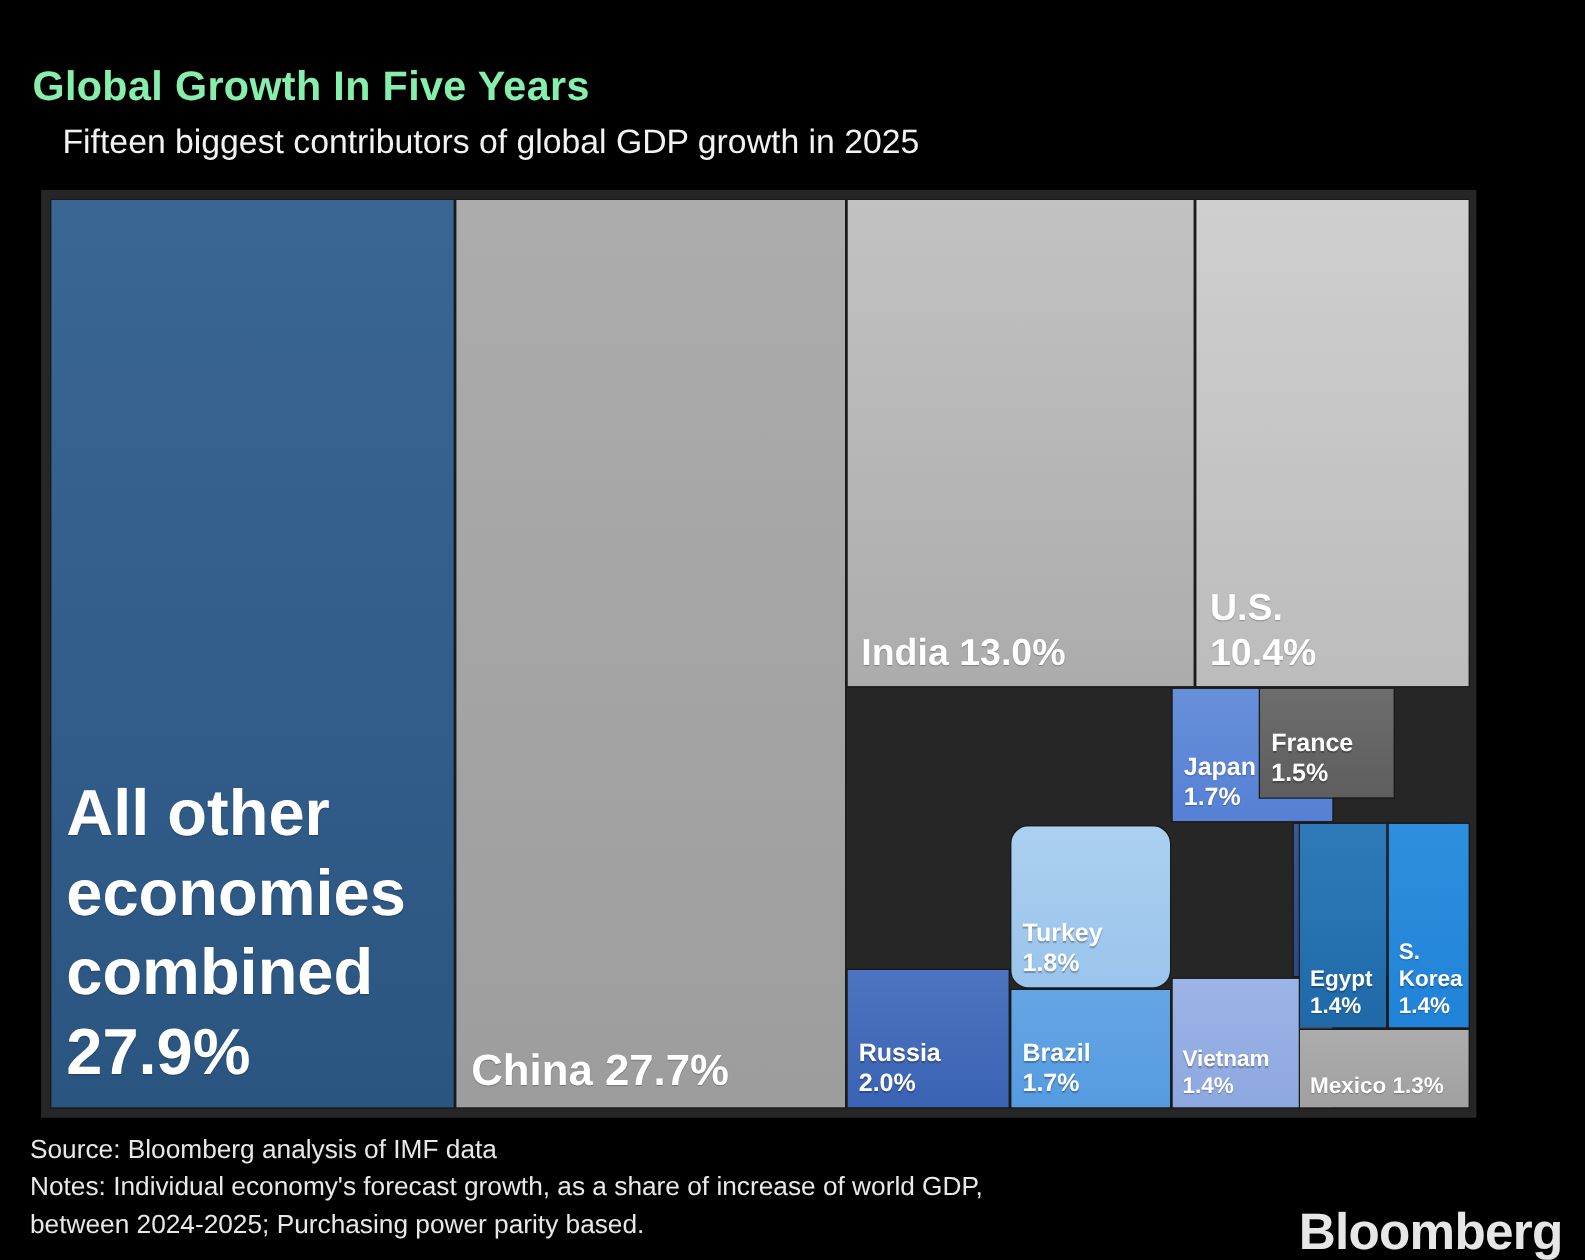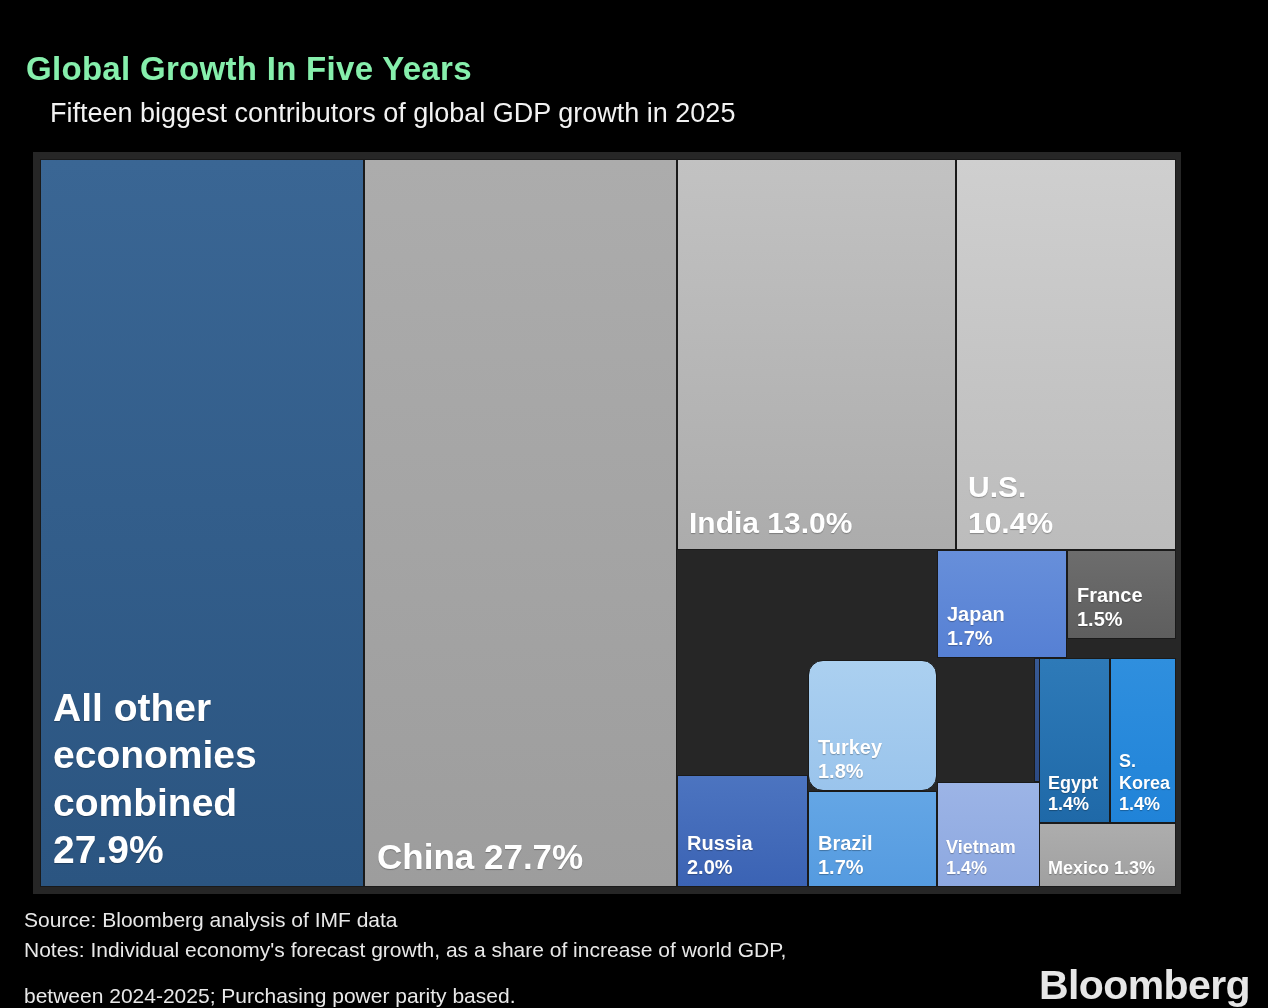--- a/index.html
+++ b/index.html
@@ -72,21 +72,21 @@
     left: 9px;
     bottom: 6px;
     color: #ffffff;
     font-weight: bold;
     line-height: 1.12;
     text-shadow: 0 1px 1px rgba(0,0,0,0.28);
     white-space: pre-line;
   }
 
   
-  .lbl-xl   { font-size: 39px; left: 12px; bottom: 12px; line-height: 1.22; }
+  .lbl-xl   { font-size: 52px; left: 12px; bottom: 12px; line-height: 1.22; }
   .lbl-lg   { font-size: 35px; left: 12px; bottom: 10px; }
   .lbl-md   { font-size: 30px; left: 11px; bottom: 9px;  line-height: 1.18; }
   .lbl-sm   { font-size: 20px; left: 9px;  bottom: 7px;  line-height: 1.2; }
   .lbl-xs   { font-size: 18px; left: 8px;  bottom: 6px;  line-height: 1.2; }
 
   
   #footer {
     position: absolute;
     left: 0;
     top: 900px;
@@ -95,21 +95,21 @@
   }
   .foot-line {
     position: absolute;
     left: 24px;
     color: #e8e8e8;
     font-size: 21px;
     white-space: nowrap;
   }
   #foot-source { top: 8px; }
   #foot-notes1 { top: 38px; }
-  #foot-notes2 { top: 84px; }
+  #foot-notes2 { top: 68px; }
   #brand-logo {
     position: absolute;
     right: 18px;
     top: 962px;
     font-size: 41px;
     font-weight: bold;
     color: #e6e6e6;
     letter-spacing: -0.6px;
   }
 </style>
@@ -156,21 +156,21 @@
 1.7%</div>
       </div>
       <div class="cell" style="left: 952px; top: 501px; width: 130px; height: 124px; background: linear-gradient(rgb(55, 89, 148), rgb(44, 74, 132)); margin-left: 44px;">
         <div class="cell-label lbl-sm">U.K.
 1.5%</div>
       </div>
       <div class="cell" style="left: 899px; top: 625px; width: 130px; height: 105px; background: linear-gradient(rgb(156, 180, 230), rgb(141, 168, 224));">
         <div class="cell-label lbl-xs">Vietnam
 1.4%</div>
       </div>
-      <div class="cell" style="left: 1029px; top: 393px; width: 109px; height: 89px; background: linear-gradient(rgb(109, 109, 109), rgb(94, 94, 94));">
+      <div class="cell" style="left: 969px; top: 393px; width: 109px; height: 89px; background: linear-gradient(rgb(109, 109, 109), rgb(94, 94, 94));">
         <div class="cell-label lbl-sm">France
 1.5%</div>
       </div>
       <div class="cell" style="left: 1001px; top: 501px; width: 71px; height: 165px; background: linear-gradient(rgb(46, 122, 184), rgb(31, 105, 168));">
         <div class="cell-label lbl-xs">Egypt
 1.4%</div>
       </div>
       <div class="cell" style="left: 1072px; top: 501px; width: 66px; height: 165px; background: linear-gradient(rgb(47, 143, 222), rgb(32, 131, 216));">
         <div class="cell-label lbl-xs">S.
 Korea

